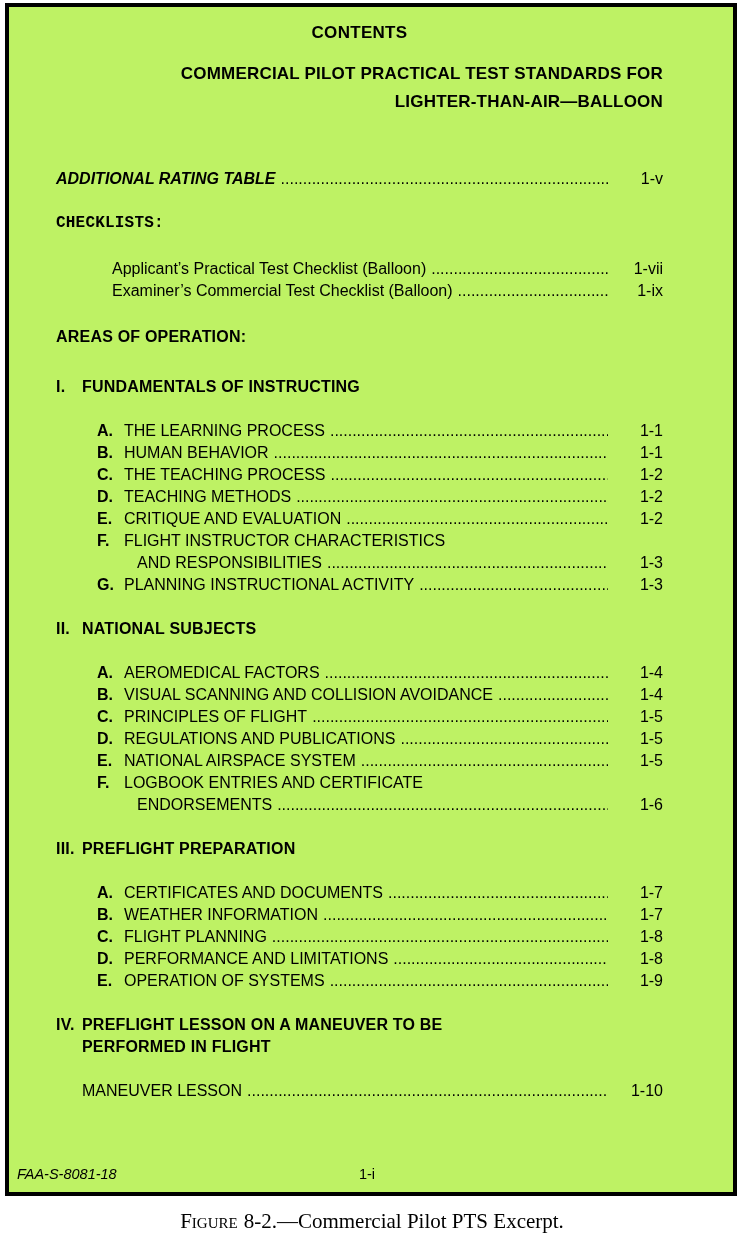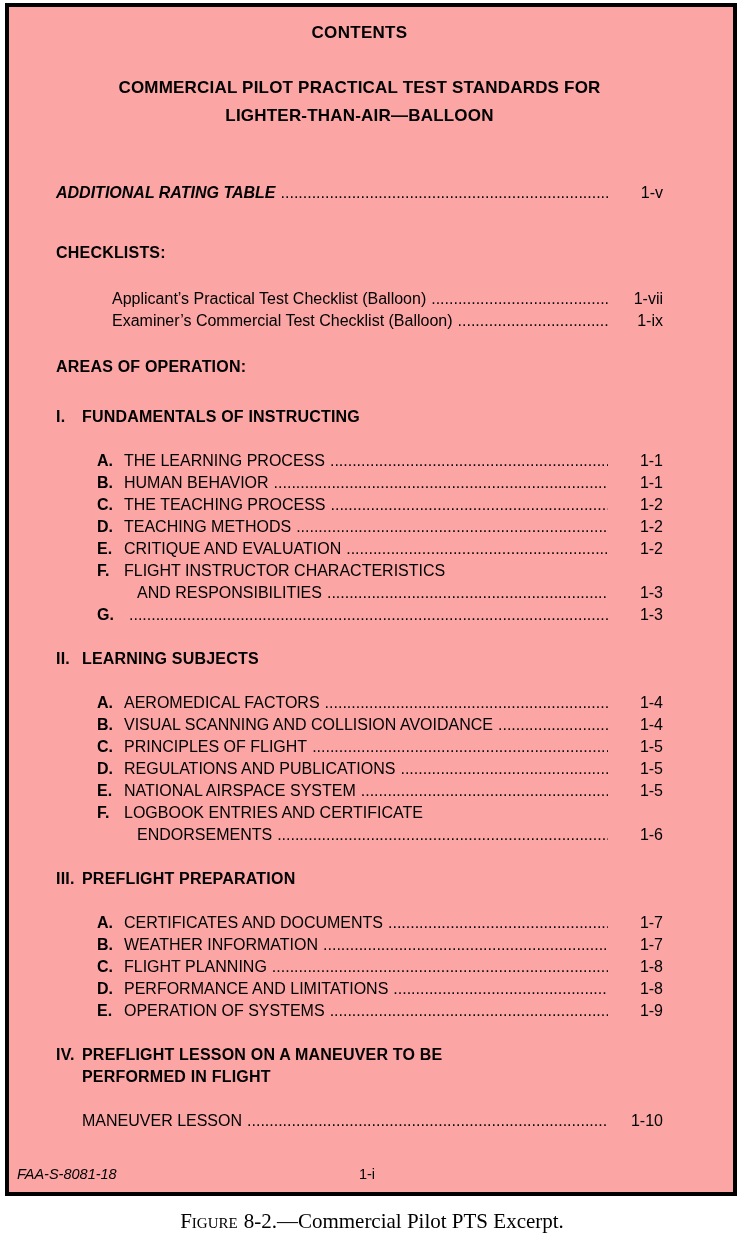--- a/index.html
+++ b/index.html
@@ -9,41 +9,41 @@
     font-family: "Liberation Sans", sans-serif;
     color: #000;
   }
   .page { position: relative; width: 744px; height: 1242px; overflow: hidden; }
 
   .doc-box {
     position: absolute;
     left: 5px; top: 3px;
     width: 732px; height: 1193px;
     border: 4px solid #000;
-    background: #fca5a5;
+    background: #bef264;
   }
 
   .toc-content {
     position: relative;
     margin: 0 70px 0 47px;
     padding-top: 15px;
     font-size: 16px;
     line-height: 22px;
   }
 
   .contents-heading {
     text-align: center;
     font-weight: bold;
     font-size: 17px;
     letter-spacing: .3px;
   }
 
   .doc-title {
-    margin-top: 30px;
-    text-align: center;
+    margin-top: 16px;
+    text-align: right;
     font-weight: bold;
     font-size: 17px;
     line-height: 28px;
     letter-spacing: .2px;
   }
 
   .toc-row { display: flex; align-items: baseline; }
   .toc-row .label-bold { font-weight: bold; white-space: nowrap; font-style: italic; }
   .toc-row .label { white-space: nowrap; }
 
@@ -55,21 +55,21 @@
     min-width: 10px;
   }
   .dots::after {
     content: "...................................................................................................................................................................";
   }
   .pagenum { flex: 0 0 52px; white-space: nowrap; text-align: right; }
 
   .rating-row { margin-top: 52px; }
 
   .section-heading-simple { margin-top: 22px; font-weight: bold; letter-spacing: .2px; }
-  .checklists-heading { margin-top: 38px; }
+  .checklists-heading { margin-top: 22px; font-family: Liberation Mono, monospace; }
   .check-rows { margin-top: 24px; }
   .check-row { padding-left: 56px; }
   .areas-heading { margin-top: 24px; }
 
   .section { margin-top: 22px; }
   .section.first { margin-top: 28px; }
   .sec-heading { display: flex; font-weight: bold; letter-spacing: .2px; }
   .sec-heading .numeral { flex: 0 0 26px; }
   .sec-heading .sec-title-lines { flex: 1; }
   .sec-items { margin-top: 22px; }
@@ -184,30 +184,31 @@
             <span class="label">FLIGHT INSTRUCTOR CHARACTERISTICS</span>
           </div>
           <div class="toc-row sec-row">
             <span class="letter"></span>
             <span class="label cont-text">AND RESPONSIBILITIES</span>
             <span class="dots"></span>
             <span class="pagenum">1-3</span>
           </div>
           <div class="toc-row sec-row">
             <span class="letter">G.</span>
+            <span class="label">PLANNING INSTRUCTIONAL ACTIVITY</span>
             <span class="dots"></span>
             <span class="pagenum">1-3</span>
           </div>
         </div>
       </div>
 
       <div class="section">
         <div class="sec-heading">
           <span class="numeral">II.</span>
-          <span class="sec-title-lines">LEARNING SUBJECTS</span>
+          <span class="sec-title-lines">NATIONAL SUBJECTS</span>
         </div>
         <div class="sec-items">
           <div class="toc-row sec-row">
             <span class="letter">A.</span>
             <span class="label">AEROMEDICAL FACTORS</span>
             <span class="dots"></span>
             <span class="pagenum">1-4</span>
           </div>
           <div class="toc-row sec-row">
             <span class="letter">B.</span>

